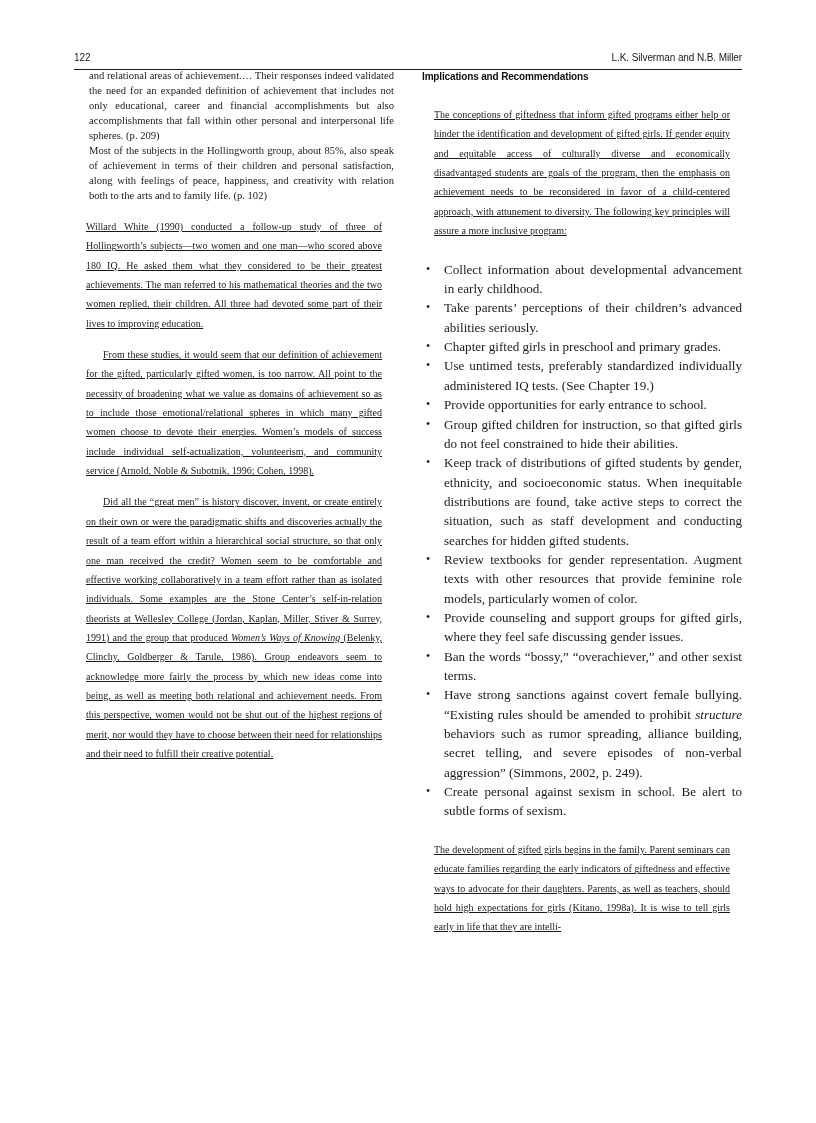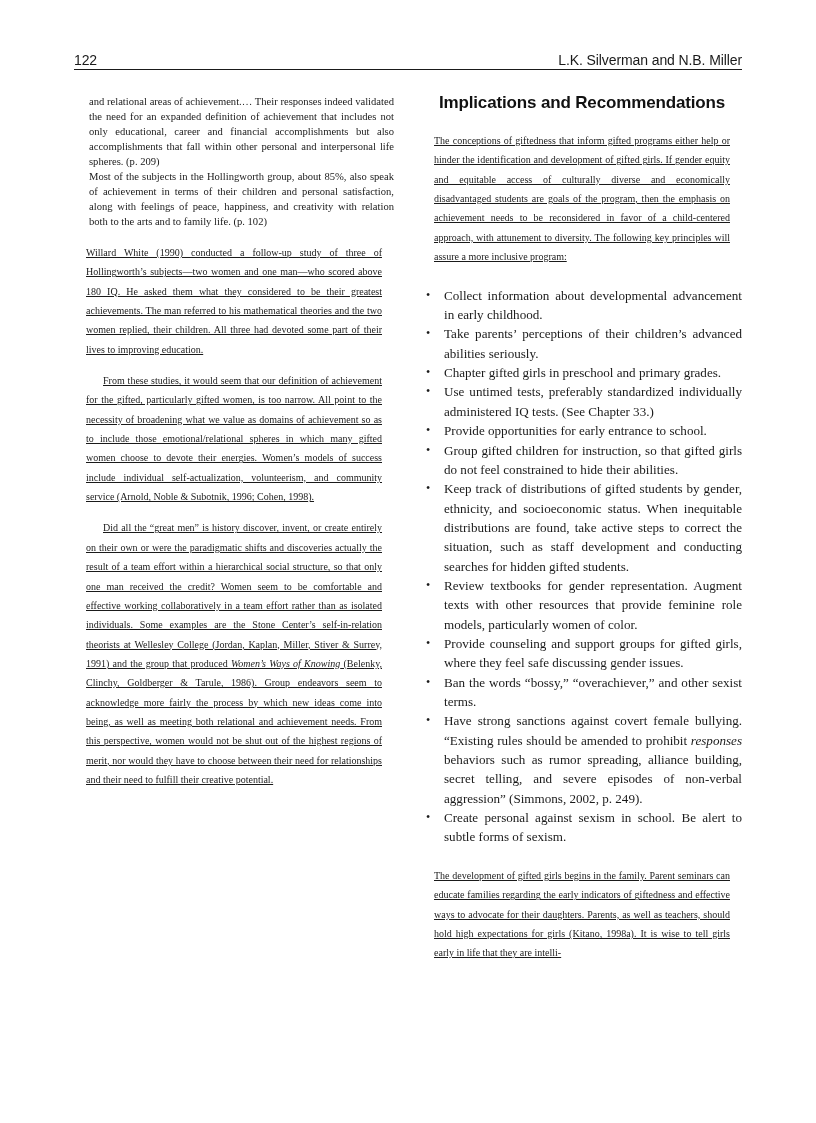--- a/index.html
+++ b/index.html
@@ -27,41 +27,41 @@
   
   .runhead {
     position: absolute;
     left: 74px;
     top: 52px;
     width: 668px;
     display: flex;
     align-items: baseline;
     justify-content: space-between;
     font-family: "Liberation Sans", "DejaVu Sans", sans-serif;
-    font-size: 14px;
+    font-size: 10px;
     color: #1a1a1a;
     letter-spacing: -0.1px;
   }
   .runhead .folio { font-weight: 400; }
   .runhead .title { font-weight: 400; padding-left: 12px; }
 
   .runrule {
     position: absolute;
     left: 74px;
     top: 69px;
     width: 668px;
     height: 0;
     border-top: 1.6px solid #1a1a1a;
   }
 
   
   .cols {
     position: absolute;
     left: 74px;
-    top: 94px;
+    top: 68px;
     width: 668px;
     height: 955px;
     display: flex;
     justify-content: space-between;
   }
   .col {
     width: 320px;
     position: relative;
   }
 
@@ -85,26 +85,25 @@
     line-height: 15.0px;
     text-align: justify;
     text-justify: inter-word;
   }
   blockquote.quote.space-before { }
   blockquote.quote.space-after  { margin-bottom: 14px; }
 
   h2.section {
     margin: 0 0 19px 0;
     font-family: "Liberation Sans", "DejaVu Sans", sans-serif;
-    font-size: 17px;
+    font-size: 10px;
     font-weight: bold;
     line-height: 18px;
     letter-spacing: -0.15px;
     color: #111;
-    text-align: center;
   }
 
   
   ul.bullets {
     margin: 19.35px 0 0 0;
     padding: 0;
     list-style: none;
   }
   ul.bullets li {
     position: relative;
@@ -171,21 +170,21 @@
         <li>
             <span class="bullet">•</span>
             <span class="txt">Take parents’ perceptions of their children’s advanced abilities seriously.</span>
           </li>
         <li>
             <span class="bullet">•</span>
             <span class="txt">Chapter gifted girls in preschool and primary grades.</span>
           </li>
         <li>
             <span class="bullet">•</span>
-            <span class="txt">Use untimed tests, preferably standardized individually administered IQ tests. (See Chapter 33.)</span>
+            <span class="txt">Use untimed tests, preferably standardized individually administered IQ tests. (See Chapter 19.)</span>
           </li>
         <li>
             <span class="bullet">•</span>
             <span class="txt">Provide opportunities for early entrance to school.</span>
           </li>
         <li>
             <span class="bullet">•</span>
             <span class="txt">Group gifted children for instruction, so that gifted girls do not feel constrained to hide their abilities.</span>
           </li>
         <li>
@@ -199,21 +198,21 @@
         <li>
             <span class="bullet">•</span>
             <span class="txt">Provide counseling and support groups for gifted girls, where they feel safe discussing gender issues.</span>
           </li>
         <li>
             <span class="bullet">•</span>
             <span class="txt">Ban the words “bossy,” “overachiever,” and other sexist terms.</span>
           </li>
         <li>
             <span class="bullet">•</span>
-            <span class="txt"><span>Have strong sanctions against covert female bullying. “Existing rules should be amended to prohibit </span><i>responses</i><span> behaviors such as rumor spreading, alliance building, secret telling, and severe episodes of non-verbal aggression” (Simmons, 2002, p. 249).</span></span>
+            <span class="txt"><span>Have strong sanctions against covert female bullying. “Existing rules should be amended to prohibit </span><i>structure</i><span> behaviors such as rumor spreading, alliance building, secret telling, and severe episodes of non-verbal aggression” (Simmons, 2002, p. 249).</span></span>
           </li>
         <li>
             <span class="bullet">•</span>
             <span class="txt">Create personal against sexism in school. Be alert to subtle forms of sexism.</span>
           </li>
       </ul>
 
       <p class="body space-before">The development of gifted girls begins in the family. Parent seminars can educate families regarding the early indicators of giftedness and effective ways to advocate for their daughters. Parents, as well as teachers, should hold high expectations for girls (Kitano, 1998a). It is wise to tell girls early in life that they are intelli-</p>
 
     </div>

